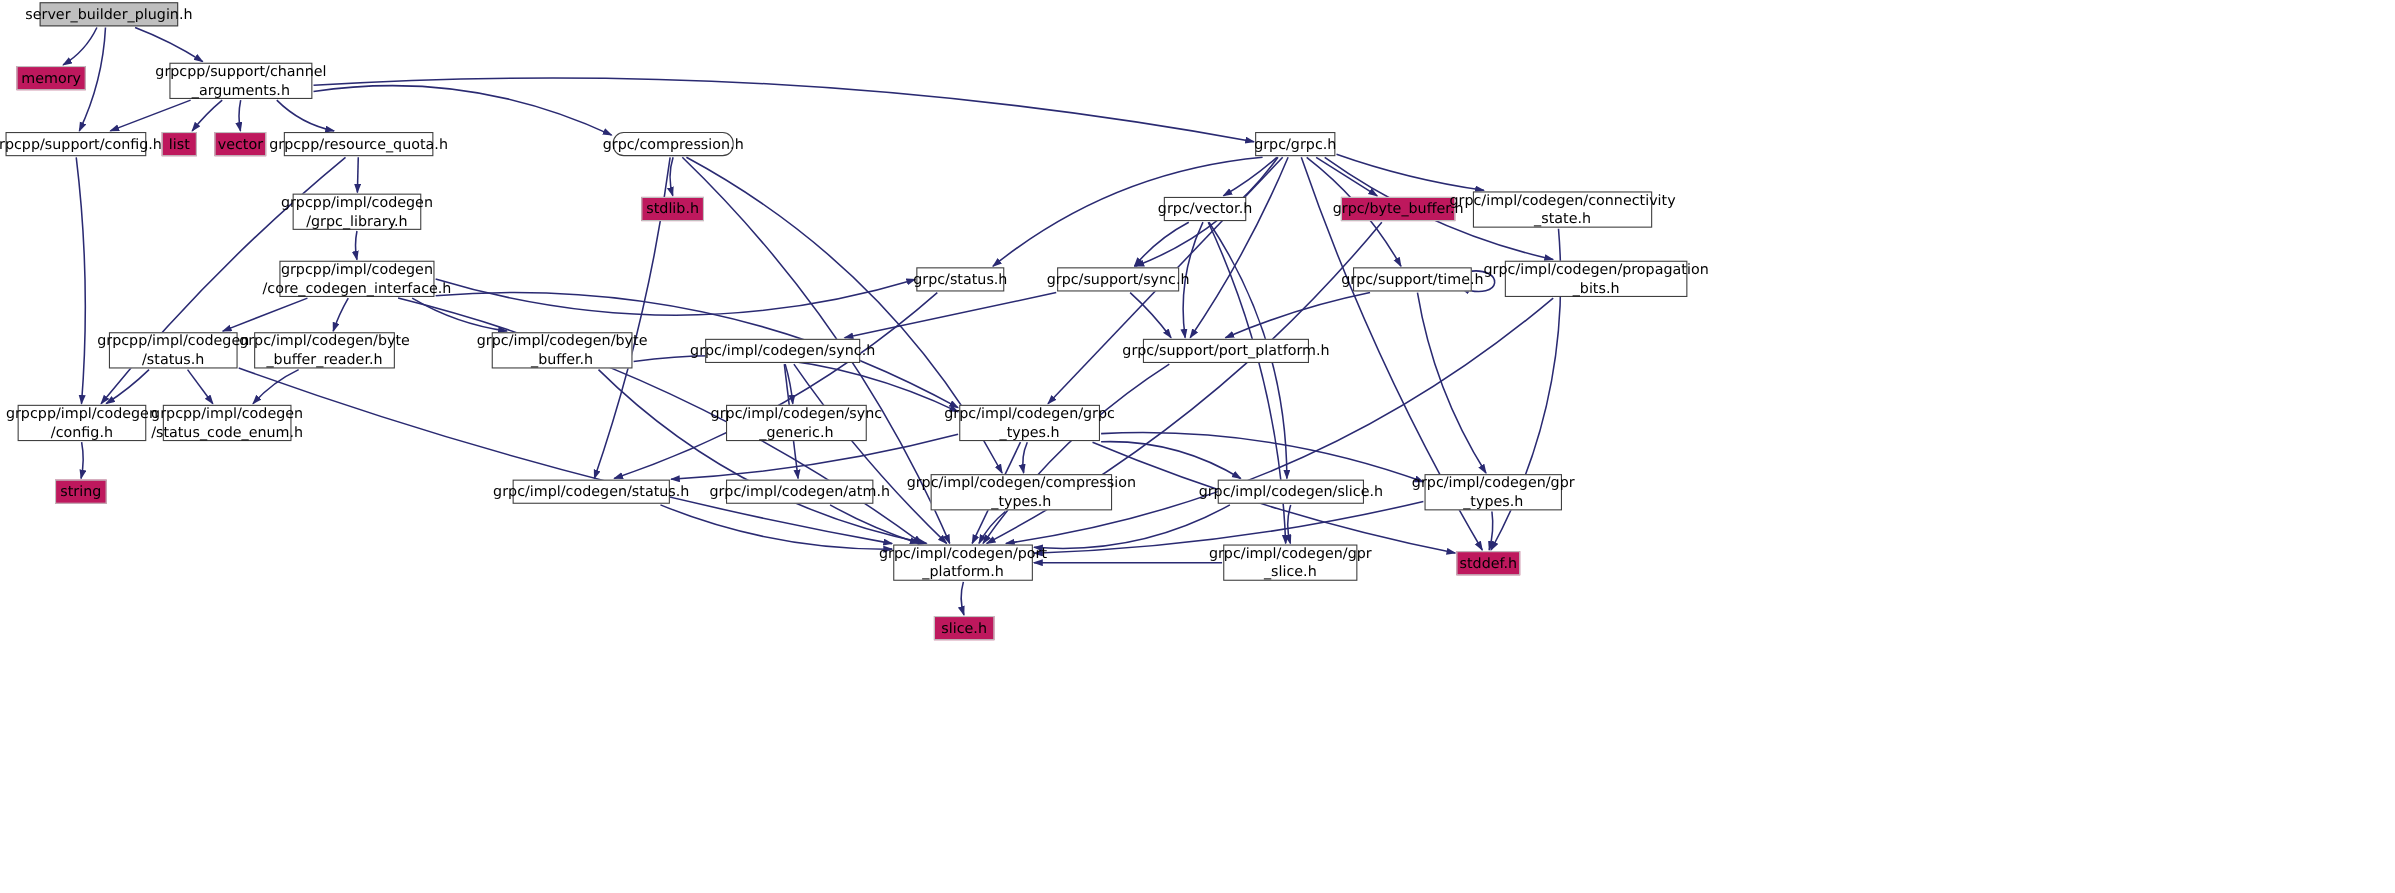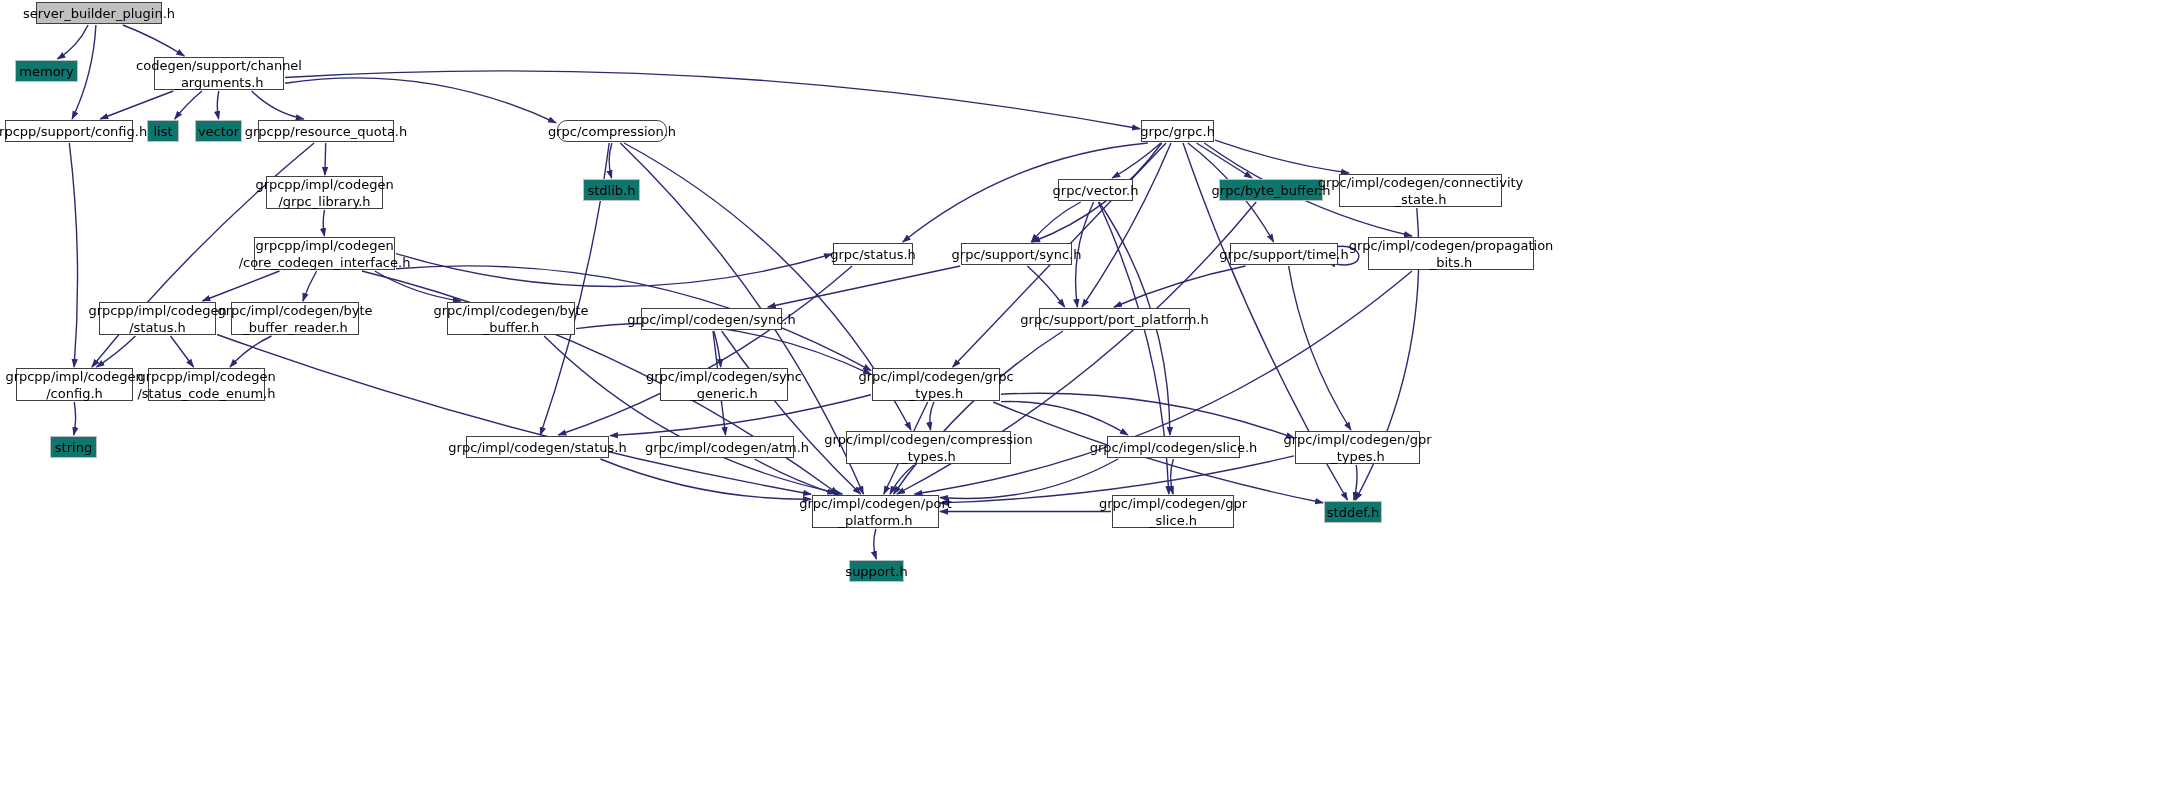--- a/index.html
+++ b/index.html
@@ -23,21 +23,21 @@
     font-size:13px;
     line-height:17px;
     color:#000000;
     white-space:pre-line;
     background:#ffffff;
     border:1px solid #808080;
     z-index:5;
   }
   .node.hdr{ border:1.6px solid #404040; }
   .node.root{ background:#bfbfbf; border:1.6px solid #404040; }
-  .node.sys{ border:1px solid #c0c0c0; background:#0f766e; }
+  .node.sys{ border:1px solid #c0c0c0; background:#be185d; }
 </style>
 </head>
 <body>
 
 <div id="canvas">
   <svg id="edges" xmlns="http://www.w3.org/2000/svg">
     <defs>
       <marker id="arrow" markerWidth="9" markerHeight="9" refX="8" refY="3.2" orient="auto" markerUnits="userSpaceOnUse">
         <path d="M0,0 L9,3.2 L0,6.4 z" fill="#2a2a72"></path>
       </marker>
@@ -113,21 +113,21 @@
         <path d="M 754.6 459.0 Q 793.2 480.5 835.2 494.0" fill="none" stroke="#2a2a72" stroke-width="1.4" marker-end="url(#arrow)"></path>
         <path d="M 600.4 459.0 Q 701.7 500.2 811.0 499.2" fill="none" stroke="#2a2a72" stroke-width="1.4" marker-end="url(#arrow)"></path>
         <path d="M 875.8 529.0 Q 871.5 544.1 876.3 559.0" fill="none" stroke="#2a2a72" stroke-width="1.4" marker-end="url(#arrow)"></path>
         <path d="M 1416.8 208.0 Q 1430.0 363.2 1355.5 500.0" fill="none" stroke="#2a2a72" stroke-width="1.4" marker-end="url(#arrow)"></path>
         <path d="M 1256.2 202.0 Q 1105.8 383.9 897.0 494.0" fill="none" stroke="#2a2a72" stroke-width="1.4" marker-end="url(#arrow)"></path>
       </g>
   </svg>
   <div id="nodes-layer">
       <div class="node root hdr" style="left: 36px; top: 2px; width: 126px; height: 22px;">server_builder_plugin.h</div>
       <div class="node sys" style="left: 15px; top: 60px; width: 63px; height: 22px;">memory</div>
-      <div class="node hdr" style="left: 154px; top: 57px; width: 130px; height: 33px;">codegen/support/channel
+      <div class="node hdr" style="left: 154px; top: 57px; width: 130px; height: 33px;">grpcpp/support/channel
 _arguments.h</div>
       <div class="node hdr" style="left: 5px; top: 120px; width: 128px; height: 22px;">grpcpp/support/config.h</div>
       <div class="node sys" style="left: 147px; top: 120px; width: 32px; height: 22px;">list</div>
       <div class="node sys" style="left: 195px; top: 120px; width: 47px; height: 22px;">vector</div>
       <div class="node hdr" style="left: 258px; top: 120px; width: 136px; height: 22px;">grpcpp/resource_quota.h</div>
       <div class="node hdr" style="left: 557px; top: 120px; width: 110px; height: 22px; border-radius: 10px;">grpc/compression.h</div>
       <div class="node hdr" style="left: 1141px; top: 120px; width: 73px; height: 22px;">grpc/grpc.h</div>
       <div class="node hdr" style="left: 266px; top: 176px; width: 117px; height: 33px;">grpcpp/impl/codegen
 /grpc_library.h</div>
       <div class="node sys" style="left: 583px; top: 179px; width: 57px; height: 22px;">stdlib.h</div>
@@ -164,15 +164,15 @@
       <div class="node hdr" style="left: 846px; top: 431px; width: 165px; height: 33px;">grpc/impl/codegen/compression
 _types.h</div>
       <div class="node hdr" style="left: 1107px; top: 436px; width: 133px; height: 22px;">grpc/impl/codegen/slice.h</div>
       <div class="node hdr" style="left: 1295px; top: 431px; width: 125px; height: 33px;">grpc/impl/codegen/gpr
 _types.h</div>
       <div class="node hdr" style="left: 812px; top: 495px; width: 127px; height: 33px;">grpc/impl/codegen/port
 _platform.h</div>
       <div class="node hdr" style="left: 1112px; top: 495px; width: 122px; height: 33px;">grpc/impl/codegen/gpr
 _slice.h</div>
       <div class="node sys" style="left: 1324px; top: 501px; width: 58px; height: 22px;">stddef.h</div>
-      <div class="node sys" style="left: 849px; top: 560px; width: 55px; height: 22px;">support.h</div>
+      <div class="node sys" style="left: 849px; top: 560px; width: 55px; height: 22px;">slice.h</div>
     </div>
 </div>
 
 </body></html>

